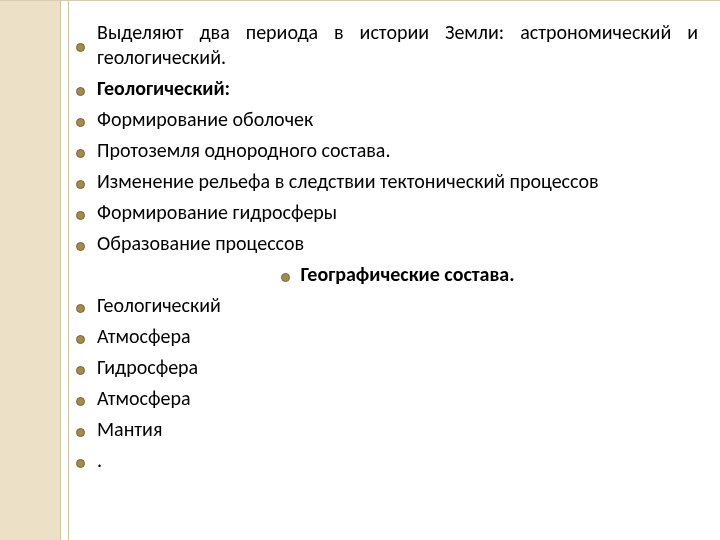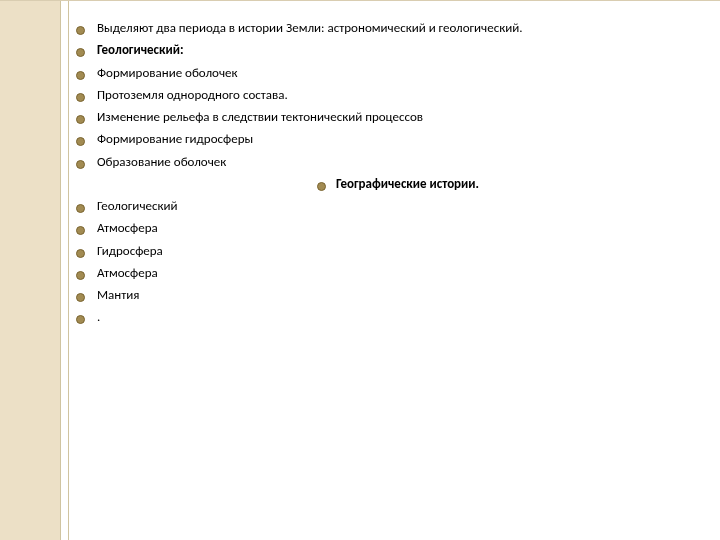--- a/index.html
+++ b/index.html
@@ -54,21 +54,21 @@
     position: absolute;
     left: 98px;
     top: 20px;
     width: 600px;
   }
   .bullet-row {
     display: flex;
     align-items: center;
     margin-bottom: 6px;
     line-height: 1.25;
-    font-size: 13px;
+    font-size: 20px;
   }
   .bullet-row.justify .bullet-text {
     text-align: justify;
   }
   .bullet-row.bold .bullet-text {
     font-weight: bold;
   }
   .bullet-row.center {
     justify-content: center;
   }
@@ -131,26 +131,26 @@
       <span class="bullet-text">Изменение рельефа в следствии тектонический процессов</span>
     </div>
 
     <div class="bullet-row">
       <span class="bullet-dot"></span>
       <span class="bullet-text">Формирование гидросферы</span>
     </div>
 
     <div class="bullet-row">
       <span class="bullet-dot"></span>
-      <span class="bullet-text">Образование оболочек</span>
+      <span class="bullet-text">Образование процессов</span>
     </div>
 
     <div class="bullet-row bold center">
       <span class="bullet-dot"></span>
-      <span class="bullet-text">Географические истории.</span>
+      <span class="bullet-text">Географические состава.</span>
     </div>
 
     <div class="bullet-row">
       <span class="bullet-dot"></span>
       <span class="bullet-text">Геологический</span>
     </div>
 
     <div class="bullet-row">
       <span class="bullet-dot"></span>
       <span class="bullet-text">Атмосфера</span>

